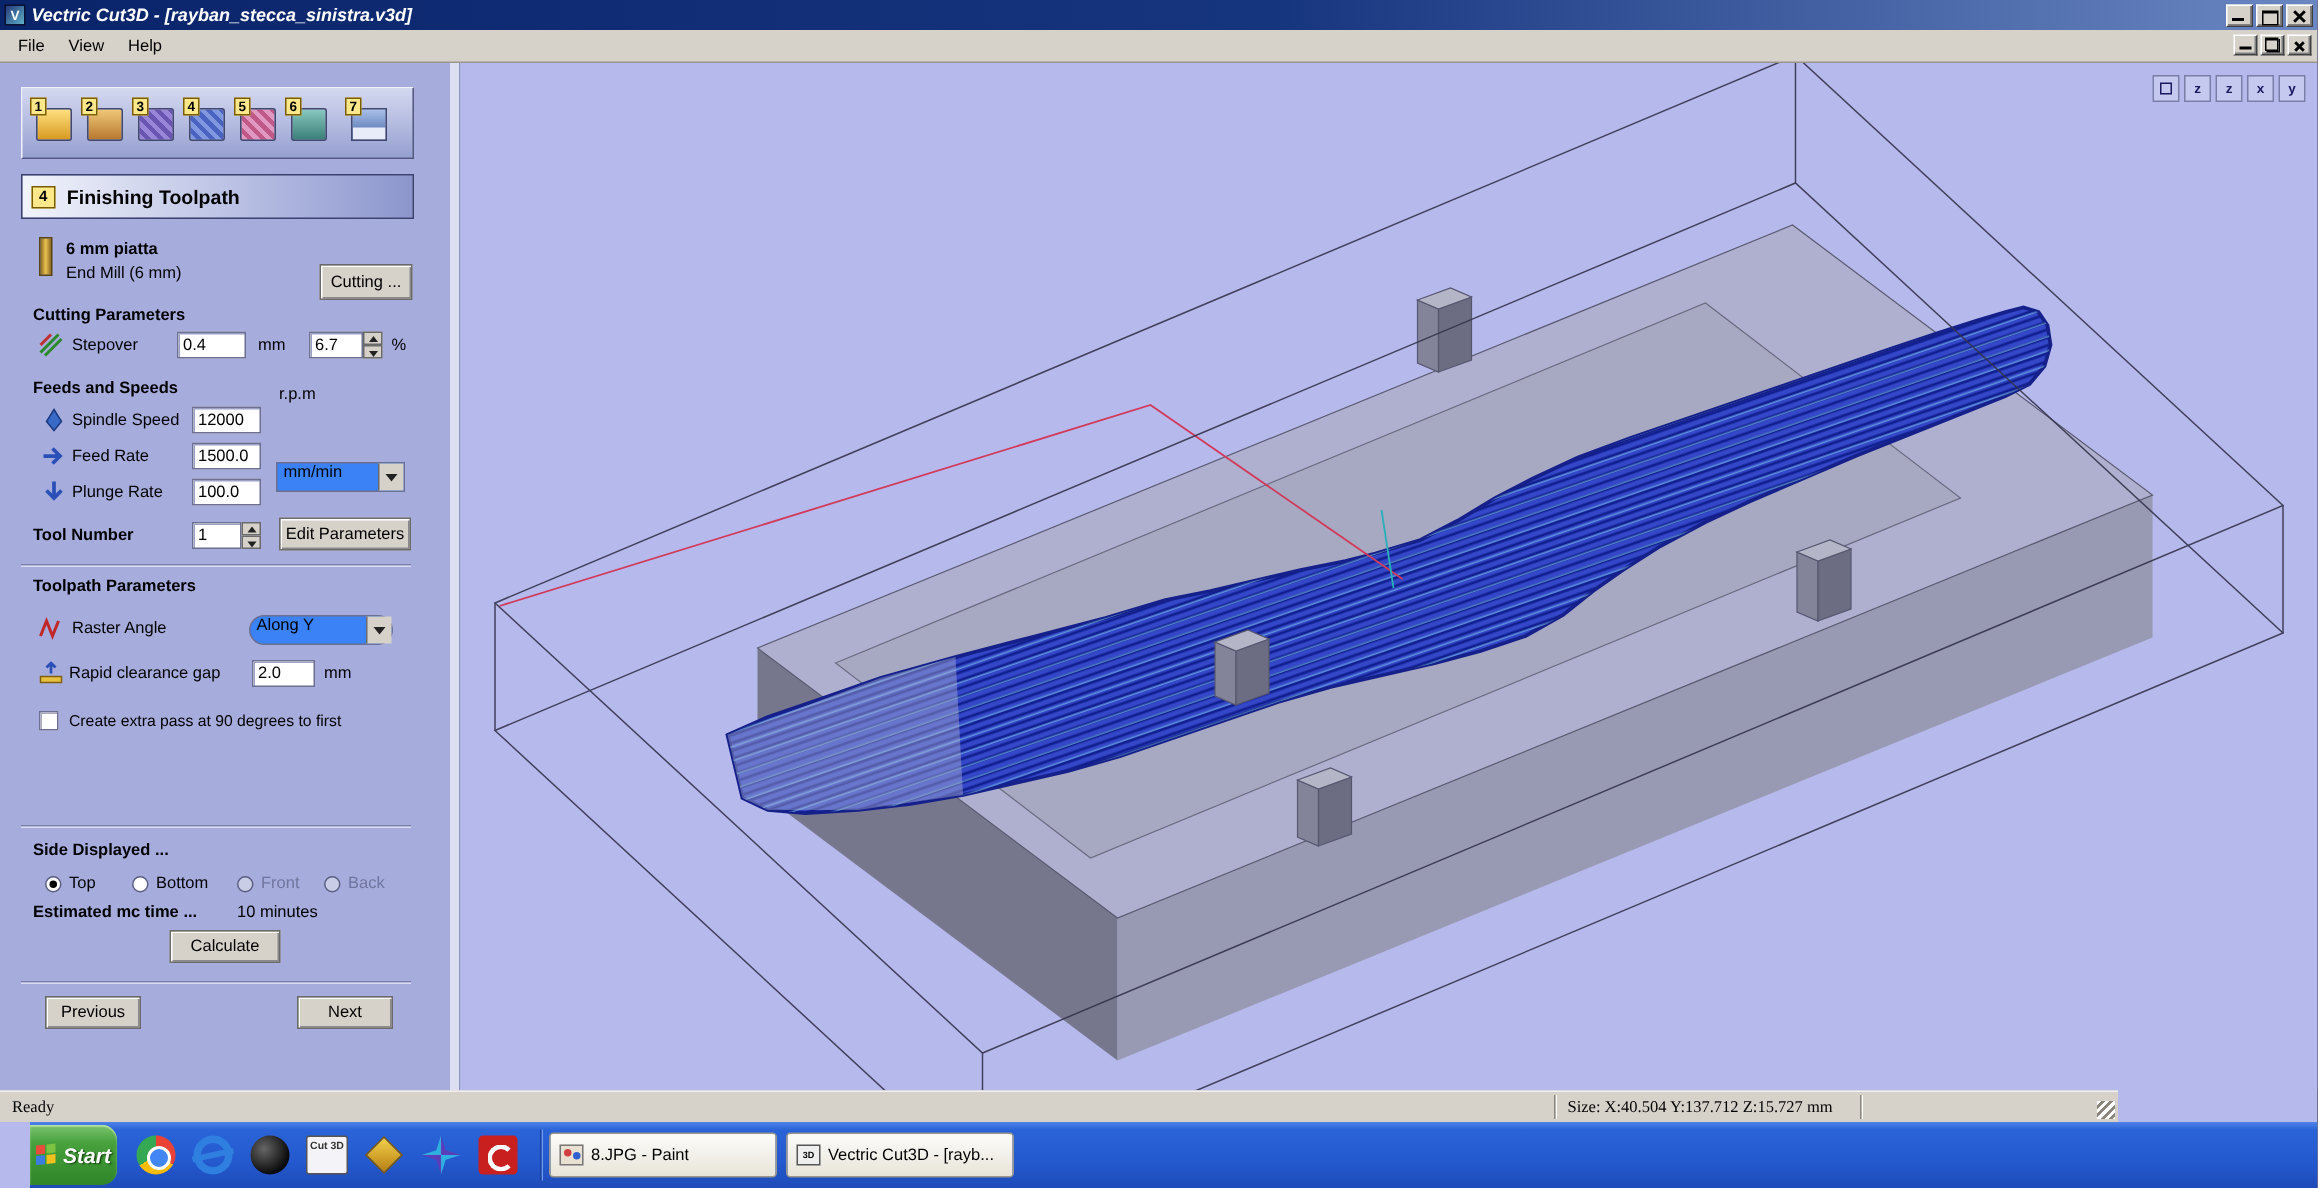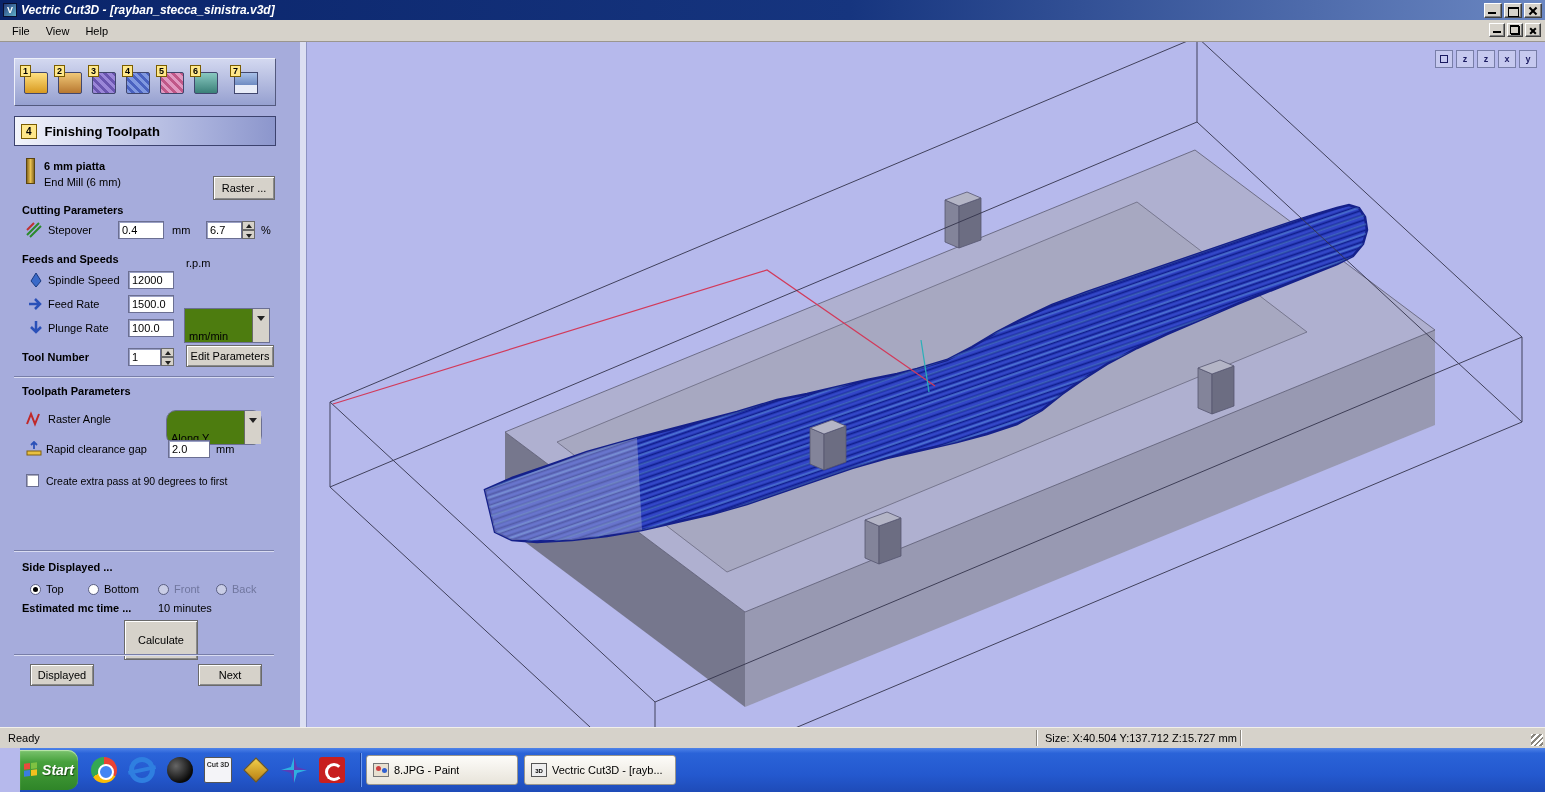--- a/index.html
+++ b/index.html
@@ -58,21 +58,21 @@
   .field { position:absolute; height:18px; background:#fff; border:1px solid #6b6f92;
     box-shadow:inset 1px 1px 0 #9aa0c4; font:11px "Liberation Sans",sans-serif; padding:0 3px; }
   .btn { position:absolute; background:#d6d2ca; border:1px solid #6a6a6a;
     box-shadow:inset 1px 1px 0 #fff, inset -1px -1px 0 #8a8a8a;
     font:11px "Liberation Sans",sans-serif; text-align:center; cursor:default; }
   .spin { position:absolute; width:13px; display:flex; flex-direction:column; }
   .spin .sb { height:9px; background:#d6d2ca; border:1px solid #6a6a6a; position:relative; }
   .sb::after { content:""; position:absolute; left:3px; border-left:3px solid transparent; border-right:3px solid transparent; }
   .sb.up::after { top:2px; border-bottom:4px solid #222; }
   .sb.dn::after { top:3px; border-top:4px solid #222; }
-  .select { position:absolute; height:35px; background:#4d7c0f; border:1px solid #6b6f92; display:flex; align-items:flex-end; }
+  .select { position:absolute; height:20px; background:#3b82f6; border:1px solid #6b6f92; display:flex; align-items:flex-start; }
   .select .val { flex:1; padding:0 4px; }
   .select .arrow { width:17px; height:100%; background:#d6d2ca; border-left:1px solid #6a6a6a; position:relative; }
   .select .arrow::after { content:""; position:absolute; left:4px; top:7px; border-left:4px solid transparent; border-right:4px solid transparent; border-top:5px solid #222; }
 
   .divider { position:absolute; left:14px; width:260px; height:2px; border-top:1px solid #787ea8; border-bottom:1px solid #d9dcf2; }
 
   .rowicon { position:absolute; width:16px; height:16px; }
 
   .cb { position:absolute; width:13px; height:13px; background:#fff; border:1px solid #6b6f92; box-shadow:inset 1px 1px 0 #aab; }
   .rb { position:absolute; width:11px; height:11px; border-radius:50%; background:#fff; border:1px solid #5a5f82; }
@@ -84,22 +84,22 @@
 
   
   .viewport { position:absolute; left:307px; top:42px; width:1238px; height:685px; background:#b6b9ec; overflow:hidden; }
   .viewport svg { position:absolute; left:0; top:0; }
   .viewicons { position:absolute; right:8px; top:8px; display:flex; gap:3px; z-index:5; }
   .vicon { width:18px; height:18px; border:1px solid #787ea8; background:#c6c9ef;
     color:#1a1a60; font-size:9px; text-align:center; line-height:16px; font-weight:bold; }
   .vicon .sq { display:inline-block; width:8px; height:8px; border:1px solid #1a1a60; margin-top:4px; }
 
   
-  .statusbar { position:absolute; left:0; top:727px; width:1545px; height:21px; background:#d6d2ca;
-    border-top:1px solid #f2f0ea; }
+  .statusbar { position:absolute; left:0; top:727px; width:1412px; height:21px; background:#d6d2ca;
+    border-top:1px solid #f2f0ea;font-family:Liberation Serif, serif; }
   .statusbar .ready { position:absolute; left:8px; top:4px; }
   .statusbar .sep { position:absolute; top:2px; width:2px; height:16px; border-left:1px solid #8a867e; border-right:1px solid #fff; }
   .statusbar .size { position:absolute; left:1045px; top:4px; }
   .grip { position:absolute; right:2px; bottom:2px; width:12px; height:12px;
     background:repeating-linear-gradient(135deg,#fff 0 2px,#8a867e 2px 4px); }
 
   
   .taskbar { position:absolute; left:0; top:748px; width:1545px; height:44px;
     background:linear-gradient(180deg,#4f83e8 0%,#2a63d8 12%,#2459cf 60%,#1e4bb8 100%);
     display:flex; align-items:center;margin-left:20px; }
@@ -202,21 +202,21 @@
     </div>
 
     <div class="ft-header">
       <span class="badge">4</span>
       <span class="txt">Finishing Toolpath</span>
     </div>
 
     <div class="bit"></div>
     <div class="plabel bold" style="left:44px; top:118px;">6 mm piatta</div>
     <div class="plabel" style="left:44px; top:134px;">End Mill (6 mm)</div>
-    <button class="btn" style="left:213px; top:134px; width:62px; height:24px;">Raster ...</button>
+    <button class="btn" style="left:213px; top:134px; width:62px; height:24px;">Cutting ...</button>
 
     <div class="plabel bold" style="left:22px; top:162px;">Cutting Parameters</div>
     <svg class="rowicon" style="left:26px; top:180px;" viewBox="0 0 16 16">
         <path d="M1 13 L13 1 M4 15 L15 4" stroke="#2a8a2a" stroke-width="2" fill="none"></path>
         <path d="M1 8 L8 1" stroke="#c03030" stroke-width="2" fill="none"></path>
       </svg>
     <div class="plabel" style="left:48px; top:182px;">Stepover</div>
     <input class="field" style="left: 118px; top: 179px; width: 46px;" value="0.4">
     <div class="plabel" style="left:172px; top:182px;">mm</div>
     <input class="field" style="left: 206px; top: 179px; width: 36px;" value="6.7">
@@ -290,25 +290,25 @@
     <div class="rb" style="left:88px; top:542px;"></div>
     <div class="plabel" style="left:104px; top:541px;">Bottom</div>
     <div class="rb off2" style="left:158px; top:542px;"></div>
     <div class="plabel dim" style="left:174px; top:541px;">Front</div>
     <div class="rb off2" style="left:216px; top:542px;"></div>
     <div class="plabel dim" style="left:232px; top:541px;">Back</div>
 
     <div class="plabel bold" style="left:22px; top:560px;">Estimated mc time ...</div>
     <div class="plabel" style="left:158px; top:560px;">10 minutes</div>
 
-    <button class="btn" style="left:124px; top:578px; width:74px; height:40px;text-align:center;">Calculate</button>
+    <button class="btn" style="left:113px; top:578px; width:74px; height:22px;text-align:center;">Calculate</button>
 
     <div class="divider" style="top:612px;"></div>
 
-    <button class="btn" style="left:30px; top:622px; width:64px; height:22px;">Displayed</button>
+    <button class="btn" style="left:30px; top:622px; width:64px; height:22px;">Previous</button>
     <button class="btn" style="left:198px; top:622px; width:64px; height:22px;">Next</button>
   </div>
 
   <div class="splitter"></div>
 
   <div class="viewport">
     <div class="viewicons">
       <div class="vicon"><span class="sq"></span></div>
       <div class="vicon">z</div>
       <div class="vicon">z</div>

